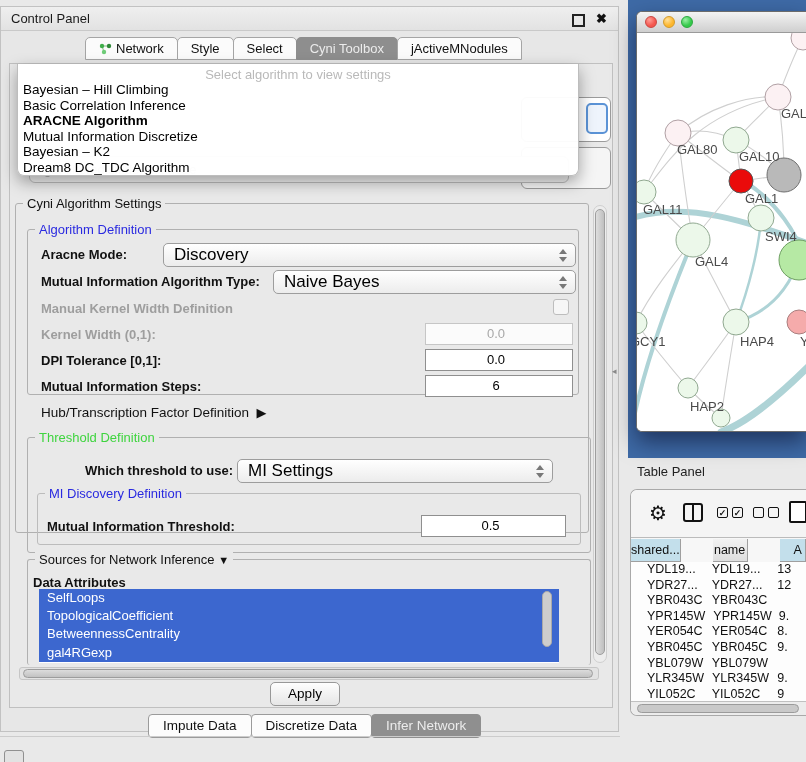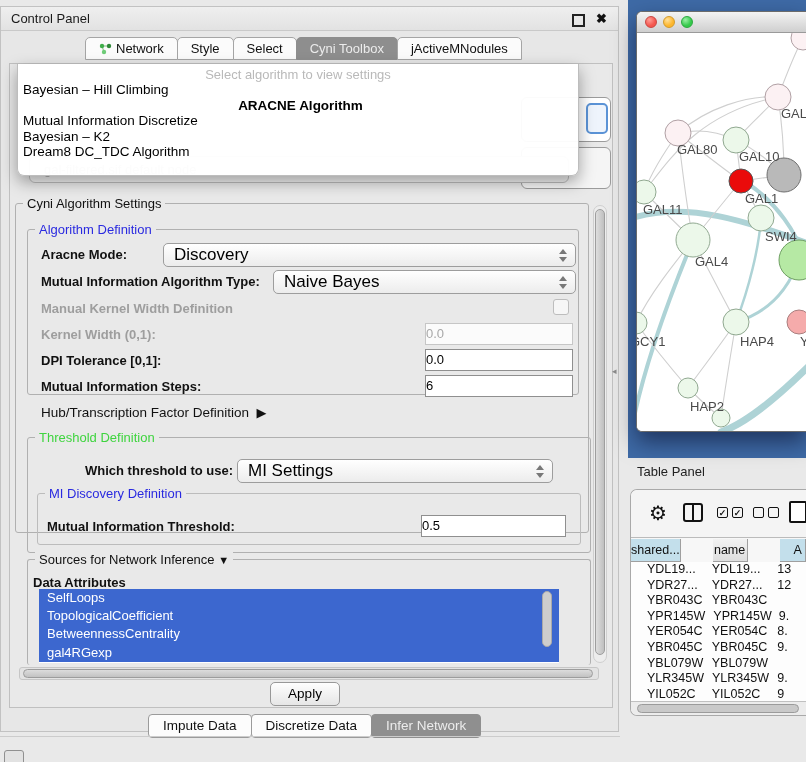--- a/index.html
+++ b/index.html
@@ -26,35 +26,35 @@
   .behind-combo2{position:absolute;left:520px;top:140px;width:88px;height:40px;border:1px solid #9b9b9b;
                  border-radius:6px;background:#f5f5f5;z-index:2;}
   .ghost-combo{position:absolute;left:28px;top:149px;width:540px;height:27px;border:1px solid #bdbdbd;border-radius:6px;
                background:#f3f3f3;color:#a9a9a9;font-size:13px;line-height:26px;padding-left:14px;box-sizing:border-box;z-index:2;}
   
   .popup{position:absolute;left:16px;top:57px;width:562px;height:112px;background:rgba(255,255,255,0.96);
          border:1px solid #bdbdbd;border-top:none;border-radius:0 0 7px 7px;box-shadow:0 6px 16px rgba(0,0,0,0.35);
          z-index:50;box-sizing:border-box;overflow:hidden;}
   .popup-hint{text-align:center;color:#b9b9b9;font-size:13px;line-height:15px;margin-top:3px;}
   .popup-item{font-size:13.5px;line-height:15.5px;color:#000;padding-left:5px;}
-  .popup-item.bold{font-weight:bold;text-align:center;}
+  .popup-item.bold{font-weight:bold;}
   
   .groupbox{position:absolute;border:1px solid #b0b0b0;border-radius:3px;box-sizing:border-box;}
   .legend{position:absolute;top:-8px;left:7px;background:#e9e9e9;padding:0 4px;font-size:13px;color:#111;white-space:nowrap;}
   .legend.blue{color:#2a2ae0;}
   .legend.green{color:#3fd43f;}
   .lbl{position:absolute;font-size:13px;font-weight:bold;color:#111;white-space:nowrap;}
   .lbl.dis{color:#9e9e9e;}
   .combo{position:absolute;background:linear-gradient(#ffffff,#ececec);border:1px solid #9d9d9d;border-radius:5px;
          font-size:17px;line-height:22px;padding-left:10px;color:#000;box-sizing:border-box;height:24px;}
   .stepper{position:absolute;right:7px;top:5px;width:9px;height:13px;}
   .stepper:before{content:"";position:absolute;top:0;left:0;border-left:4px solid transparent;border-right:4px solid transparent;border-bottom:5px solid #787878;}
   .stepper:after{content:"";position:absolute;bottom:0;left:0;border-left:4px solid transparent;border-right:4px solid transparent;border-top:5px solid #787878;}
   .field{position:absolute;background:#fff;border:1px solid #8f8f8f;font-size:13px;line-height:20px;
-         text-align:left;padding-right:6px;box-sizing:border-box;height:22px;color:#000;}
+         text-align:center;padding-right:6px;box-sizing:border-box;height:22px;color:#000;}
   .field.disabled{border-color:#c6c6c6;color:#a8a8a8;background:#fbfbfb;}
   .checkbox{position:absolute;width:14px;height:14px;border:1px solid #bdbdbd;border-radius:3px;background:#f6f6f6;}
   .vscroll{position:absolute;left:592px;top:198px;width:14px;height:458px;background:#ededed;border:1px solid #cfcfcf;
            border-radius:7px;box-sizing:border-box;}
   .vscroll .thumb{position:absolute;left:1px;top:3px;width:10px;height:446px;background:linear-gradient(90deg,#dedede,#bfbfbf);
                   border:1px solid #9e9e9e;border-radius:6px;box-sizing:border-box;}
   .hscroll{position:absolute;left:18px;top:660px;width:580px;height:13px;background:#e3e3e3;border:1px solid #c6c6c6;
            border-radius:3px;box-sizing:border-box;}
   .hscroll .thumb{position:absolute;left:3px;top:1px;width:570px;height:9px;background:linear-gradient(#dcdcdc,#c2c2c2);
                   border:1px solid #9c9c9c;border-radius:5px;box-sizing:border-box;}
@@ -149,20 +149,21 @@
       <div class="focus-stepper"></div>
     </div>
     <div class="behind-combo2"></div>
     <div class="ghost-combo">
       <span>gal-filtered.sif default node</span>
     </div>
 
     <div class="popup">
       <div class="popup-hint">Select algorithm to view settings</div>
       <div class="popup-item">Bayesian – Hill Climbing</div>
+      <div class="popup-item">Basic Correlation Inference</div>
       <div class="popup-item bold">ARACNE Algorithm</div>
       <div class="popup-item">Mutual Information Discretize</div>
       <div class="popup-item">Bayesian – K2</div>
       <div class="popup-item">Dream8 DC_TDC Algorithm</div>
     </div>
 
     <div class="groupbox" style="left:14px;top:196px;width:574px;height:330px;">
       <span class="legend">Cyni Algorithm Settings</span>
     </div>
     <div class="vscroll">

